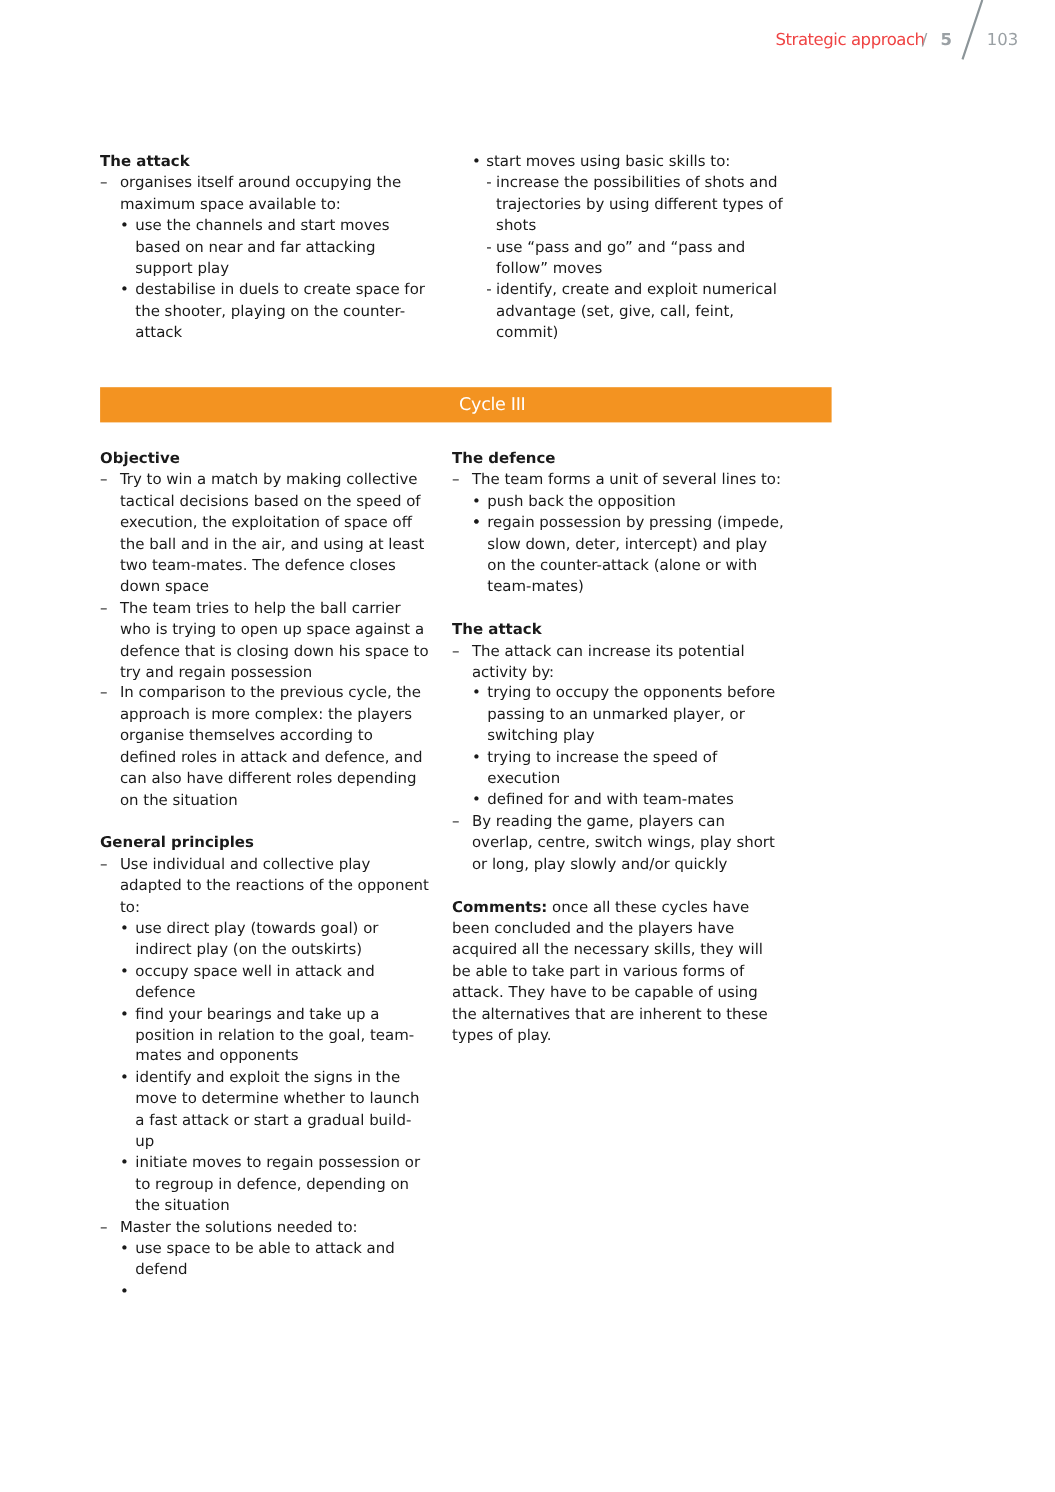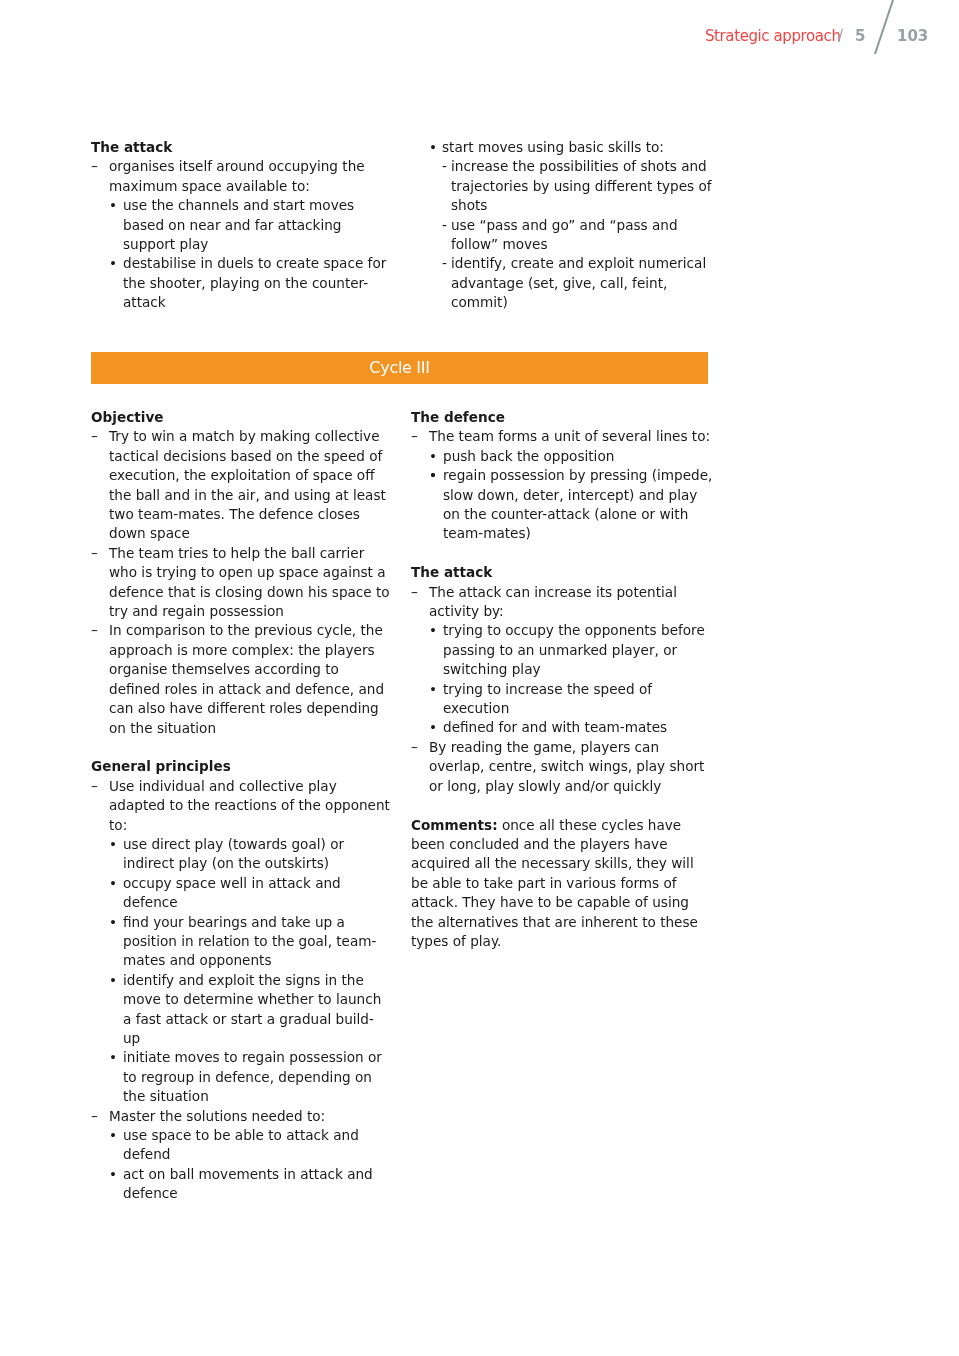--- a/index.html
+++ b/index.html
@@ -3,36 +3,36 @@
 <meta charset="utf-8">
 <style>
   html, body { margin: 0; padding: 0; background: #ffffff; }
   body { width: 959px; height: 1356px; position: relative; overflow: hidden;
          font-family: "DejaVu Sans", sans-serif; color: #1a1a1a; }
   .header { position: absolute; top: 0; right: 0; width: 300px; height: 70px; }
   .hdr-section { position: absolute; left: 705px; top: 27px; font-size: 15px; color: #ef4444; letter-spacing: -0.4px; white-space: nowrap; }
   .hdr-sep { position: absolute; left: 838px; top: 27px; font-size: 15px; color: #9aa0a4; }
   .hdr-chapter { position: absolute; left: 855px; top: 27px; font-size: 15px; color: #9aa0a4; font-weight: bold; }
   .hdr-slash { position: absolute; left: 868px; top: 0; width: 30px; height: 56px; }
-  .hdr-page { position: absolute; left: 897px; top: 27px; font-size: 15px; color: #9aa0a4; font-weight: bold; }
+  .hdr-page { position: absolute; left: 897px; top: 27px; font-size: 15px; color: #9aa0a4; font-weight: normal; }
 
   .col { position: absolute; font-size: 13.6px; line-height: 19.4px; }
   .h { font-weight: bold; }
   .dash-item { position: relative; padding-left: 18px; }
   .dash-item .mk { position: absolute; left: 0; top: 0; }
   .bullet-item { position: relative; padding-left: 32px; }
   .bullet-item .mk { position: absolute; left: 18px; top: 0; }
   .sub-item { position: relative; padding-left: 22px; }
   .sub-item .mk { position: absolute; left: 13px; top: 0; }
   .top-bullet { position: relative; padding-left: 13px; }
   .top-bullet .mk { position: absolute; left: 0; top: 0; }
   .gap { height: 19.4px; }
 
   .banner { position: absolute; left: 91px; top: 352px; width: 617px; height: 32px;
-            background: #f39321; color: #ffffff; text-align: center; font-size: 16px; line-height: 32px; letter-spacing: -0.3px; }
+            background: #f39321; color: #ffffff; text-align: center; font-size: 16px; line-height: 32px; letter-spacing: -0.3px; padding-left: 48px; }
 </style>
 </head>
 <body>
 
 <div class="header"></div>
 <span class="hdr-section">Strategic approach</span>
 <span class="hdr-sep">/</span>
 <span class="hdr-chapter">5</span>
 <svg class="hdr-slash" viewBox="0 0 30 56">
   <line x1="25" y1="0" x2="7" y2="54" stroke="#8c9599" stroke-width="2"></line>
@@ -119,21 +119,20 @@
   <div class="dash-item">
     <span class="mk">–</span>
     <span>Master the solutions needed to:</span>
   </div>
   <div class="bullet-item">
     <span class="mk">•</span>
     <span>use space to be able to attack and defend</span>
   </div>
   <div class="bullet-item">
     <span class="mk">•</span>
-    <span>act on ball movements in attack and defence</span>
   </div>
 </div>
 
 <div class="col" style="left:411px; top:408px; width:302px;">
   <div class="h">The defence</div>
   <div class="dash-item">
     <span class="mk">–</span>
     <span>The team forms a unit of several lines to:</span>
   </div>
   <div class="bullet-item">

